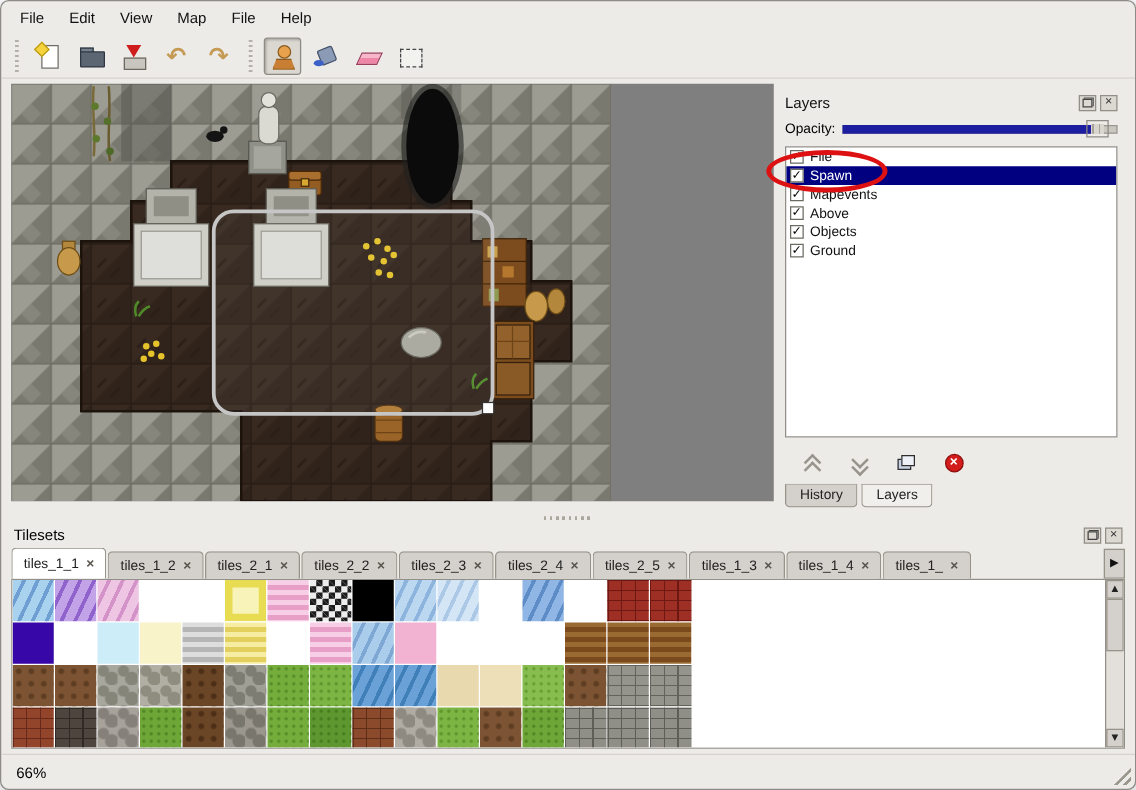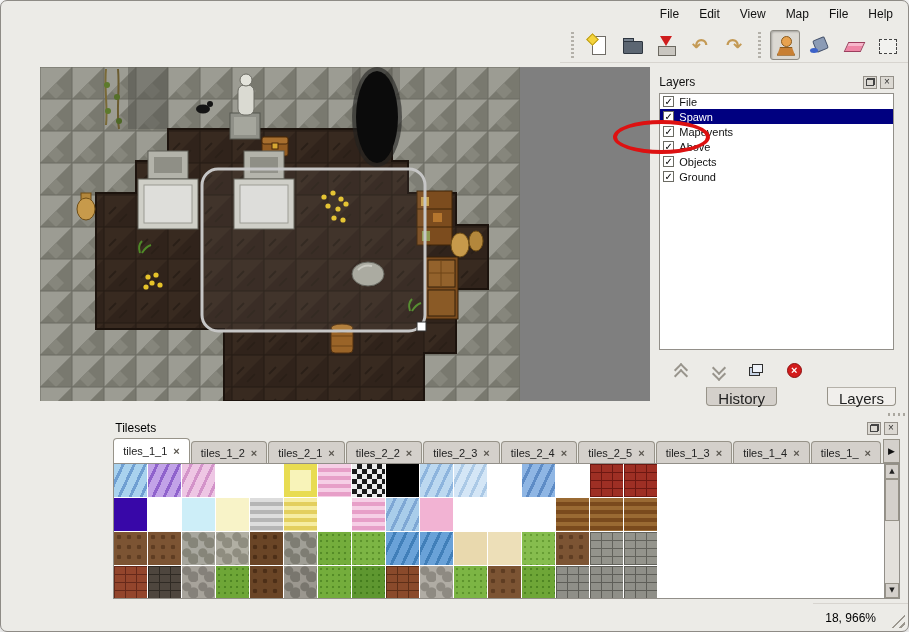--- a/index.html
+++ b/index.html
@@ -1,19 +1,19 @@
 <!DOCTYPE html>
 <html><head>
 <meta charset="utf-8">
 <style>
   *{box-sizing:border-box;margin:0;padding:0;font-family:"Liberation Sans","DejaVu Sans",sans-serif;}
   html,body{background:#ffffff;}
   .window{position:relative;width:909px;height:632px;border:1px solid #8e8b86;border-radius:7px;
           background:#ecebe7;overflow:hidden;display:flex;flex-direction:column;
-          box-shadow:0 2px 10px rgba(0,0,0,.25);align-items:flex-end;}
+          box-shadow:0 2px 10px rgba(0,0,0,.25);}
   
   .menubar{height:26px;display:flex;align-items:center;padding:0 6px;gap:2px;}
   .menu-item{padding:3px 9px;font-size:12px;color:#111;cursor:default;}
   
   .toolbar{height:36px;display:flex;align-items:center;gap:4px;padding:0 6px;border-bottom:1px solid #d7d4cf;}
   .tb-handle{width:7px;height:26px;margin:0 3px;
      background:repeating-linear-gradient(180deg,#b3b0a9 0 2px,transparent 2px 4px);
      background-size:3px 100%;background-repeat:no-repeat;background-position:center;}
   .tbtn{appearance:none;background:transparent;border:1px solid transparent;width:30px;height:30px;
         display:flex;align-items:center;justify-content:center;border-radius:3px;}
@@ -67,22 +67,22 @@
   .chevron-up-icon::before,.chevron-up-icon::after{border-left:2px solid #98948c;border-top:2px solid #98948c;transform:rotate(45deg);}
   .chevron-up-icon::before{top:1px;} .chevron-up-icon::after{top:7px;}
   .chevron-down-icon::before,.chevron-down-icon::after{border-left:2px solid #98948c;border-top:2px solid #98948c;transform:rotate(225deg);}
   .chevron-down-icon::before{top:-1px;} .chevron-down-icon::after{top:5px;}
   .duplicate-icon{width:14px;height:12px;position:relative;}
   .duplicate-icon::before{content:"";position:absolute;left:0;bottom:0;width:9px;height:7px;background:#c7d3e4;border:1px solid #2e2e2e;}
   .duplicate-icon::after{content:"";position:absolute;right:0;top:0;width:9px;height:7px;background:#eef2f8;border:1px solid #2e2e2e;}
   .delete-icon{width:15px;height:15px;border-radius:50%;background:#d31c1c;border:1px solid #8e0f0f;color:#fff;
       font-size:11px;font-weight:bold;line-height:13px;text-align:center;}
   .dock-tabs{height:22px;display:flex;gap:3px;padding-left:2px;}
-  .dtab{height:19px;padding:2px 11px;font-size:15px;background:#d4d0cb;border:1px solid #979389;border-top-color:#b5b1a9;
-        border-radius:0 0 4px 4px;color:#222;margin-left:47px;}
+  .dtab{height:19px;padding:2px 11px;font-size:11px;background:#d4d0cb;border:1px solid #979389;border-top-color:#b5b1a9;
+        border-radius:0 0 4px 4px;color:#222;}
   .dtab.active{background:#f1efec;}
   
   .hsplit{height:10px;position:relative;}
   .hsplit .grip{position:absolute;left:calc(50% - 20px);top:2px;width:40px;height:6px;
      background:repeating-linear-gradient(90deg,#aaa79f 0 2px,transparent 2px 5px);background-size:100% 3px;
      background-repeat:no-repeat;background-position:center;}
   
   .tilesets{height:184px;display:flex;flex-direction:column;padding:0 8px 4px 8px;}
   .ts-titlebar{height:18px;display:flex;align-items:center;font-size:12px;padding:0 2px;}
   .ts-title{flex:1;}
@@ -299,20 +299,28 @@
       <div class="dock-titlebar" data-name="layers-panel-titlebar">
         <span class="dock-title" data-name="layers-panel-title">Layers</span>
         <span class="dock-btns">
           <span class="dock-btn" data-name="layers-float-button">
               <span class="float-glyph" data-name="float-icon"></span>
             </span>
           <span class="dock-btn" data-name="layers-close-button">
               <span data-name="close-icon">×</span>
             </span>
         </span>
+      </div>
+      <div class="opacity-row" data-name="opacity-row">
+        <span data-name="opacity-label">Opacity:</span>
+        <div class="slider" data-name="opacity-slider">
+          <div class="slider-track" data-name="opacity-slider-track"></div>
+          <div class="slider-fill" id="slider-fill" data-name="opacity-slider-fill" style="width: 93%;"></div>
+          <div class="slider-handle" id="slider-handle" data-name="opacity-slider-handle" style="left: calc(93% - 10px);"></div>
+        </div>
       </div>
       <div class="layer-list" id="layer-list" data-name="layer-list">
           <div class="layer-row" data-name="layer-row-keys">
             <span class="cb checked" data-name="layer-checkbox">✓</span>
             <span class="layer-label" data-name="layer-label">File</span>
           </div>
           <div class="layer-row selected" data-name="layer-row-spawn">
             <span class="cb checked" data-name="layer-checkbox">✓</span>
             <span class="layer-label" data-name="layer-label">Spawn</span>
           </div>
@@ -484,19 +492,18 @@
         <div class="sb-btn" data-name="scroll-up-button">▲</div>
         <div class="sb-track" data-name="scrollbar-track">
             <div class="sb-thumb" data-name="scrollbar-thumb"></div>
           </div>
         <div class="sb-btn" data-name="scroll-down-button">▼</div>
       </div>
     </div>
   </div>
 
   <div class="statusbar" data-name="status-bar">
-    <span class="status-coords" data-name="cursor-coordinates">18, 9</span>
     <span class="status-zoom" data-name="zoom-level">66%</span>
     <span class="resize-grip" data-name="resize-grip"></span>
   </div>
 
   <div class="annotation" data-name="spawn-annotation-ellipse"></div>
 </div>
 
 </body></html>

